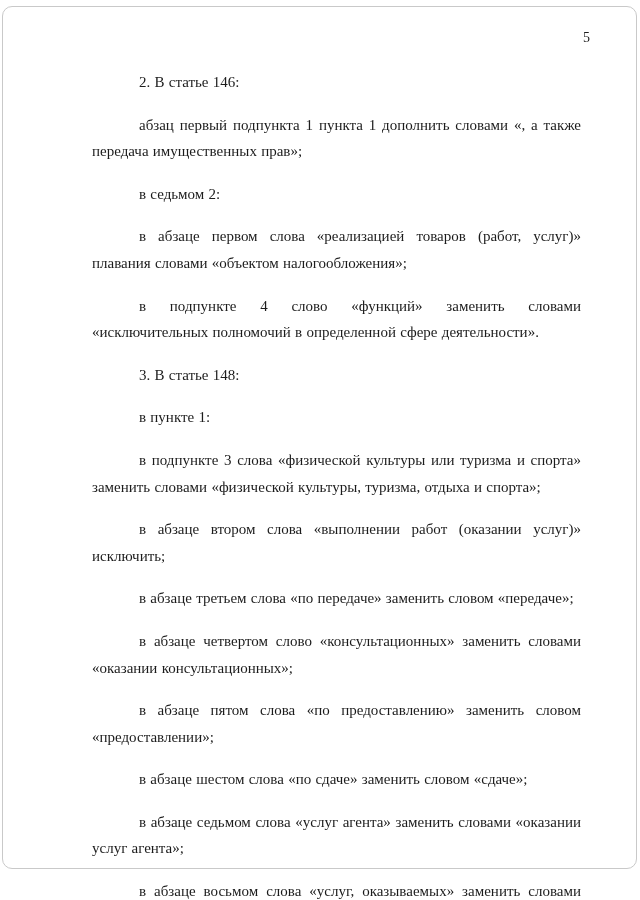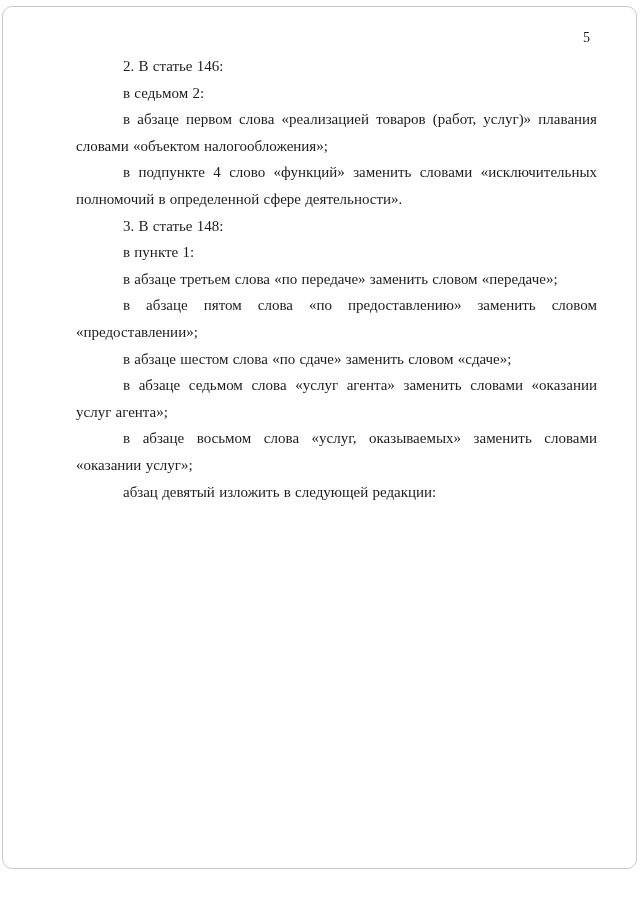--- a/index.html
+++ b/index.html
@@ -38,39 +38,43 @@
     position: absolute;
     left: 76px;
     top: 53px;
     width: 521px;
     font-size: 15px;
     line-height: 26.6px;
     text-align: justify;
     text-justify: inter-word;
   }
   .para {
-    margin: 0;
+    margin: 16px;
     padding: 0;
     text-indent: 47px;
     word-spacing: 0.5px;
   }
 </style>
 </head>
 <body>
 
 <div class="canvas">
   <div class="page-frame"></div>
   <div class="page-number">5</div>
   <div class="doc-body">
       <p class="para">2. В статье 146:</p>
+      <p class="para">абзац первый подпункта 1 пункта 1 дополнить словами «, а также передача имущественных прав»;</p>
       <p class="para">в седьмом 2:</p>
       <p class="para">в абзаце первом слова «реализацией товаров (работ, услуг)» плавания словами «объектом налогообложения»;</p>
       <p class="para">в подпункте 4 слово «функций» заменить словами «исключительных полномочий в определенной сфере деятельности».</p>
       <p class="para">3. В статье 148:</p>
       <p class="para">в пункте 1:</p>
+      <p class="para">в подпункте 3 слова «физической культуры или туризма и спорта» заменить словами «физической культуры, туризма, отдыха и спорта»;</p>
+      <p class="para">в абзаце втором слова «выполнении работ (оказании услуг)» исключить;</p>
       <p class="para">в абзаце третьем слова «по передаче» заменить словом «передаче»;</p>
+      <p class="para">в абзаце четвертом слово «консультационных» заменить словами «оказании консультационных»;</p>
       <p class="para">в абзаце пятом слова «по предоставлению» заменить словом «предоставлении»;</p>
       <p class="para">в абзаце шестом слова «по сдаче» заменить словом «сдаче»;</p>
       <p class="para">в абзаце седьмом слова «услуг агента» заменить словами «оказании услуг агента»;</p>
       <p class="para">в абзаце восьмом слова «услуг, оказываемых» заменить словами «оказании услуг»;</p>
       <p class="para">абзац девятый изложить в следующей редакции:</p>
     </div>
 </div>
 
 </body></html>

